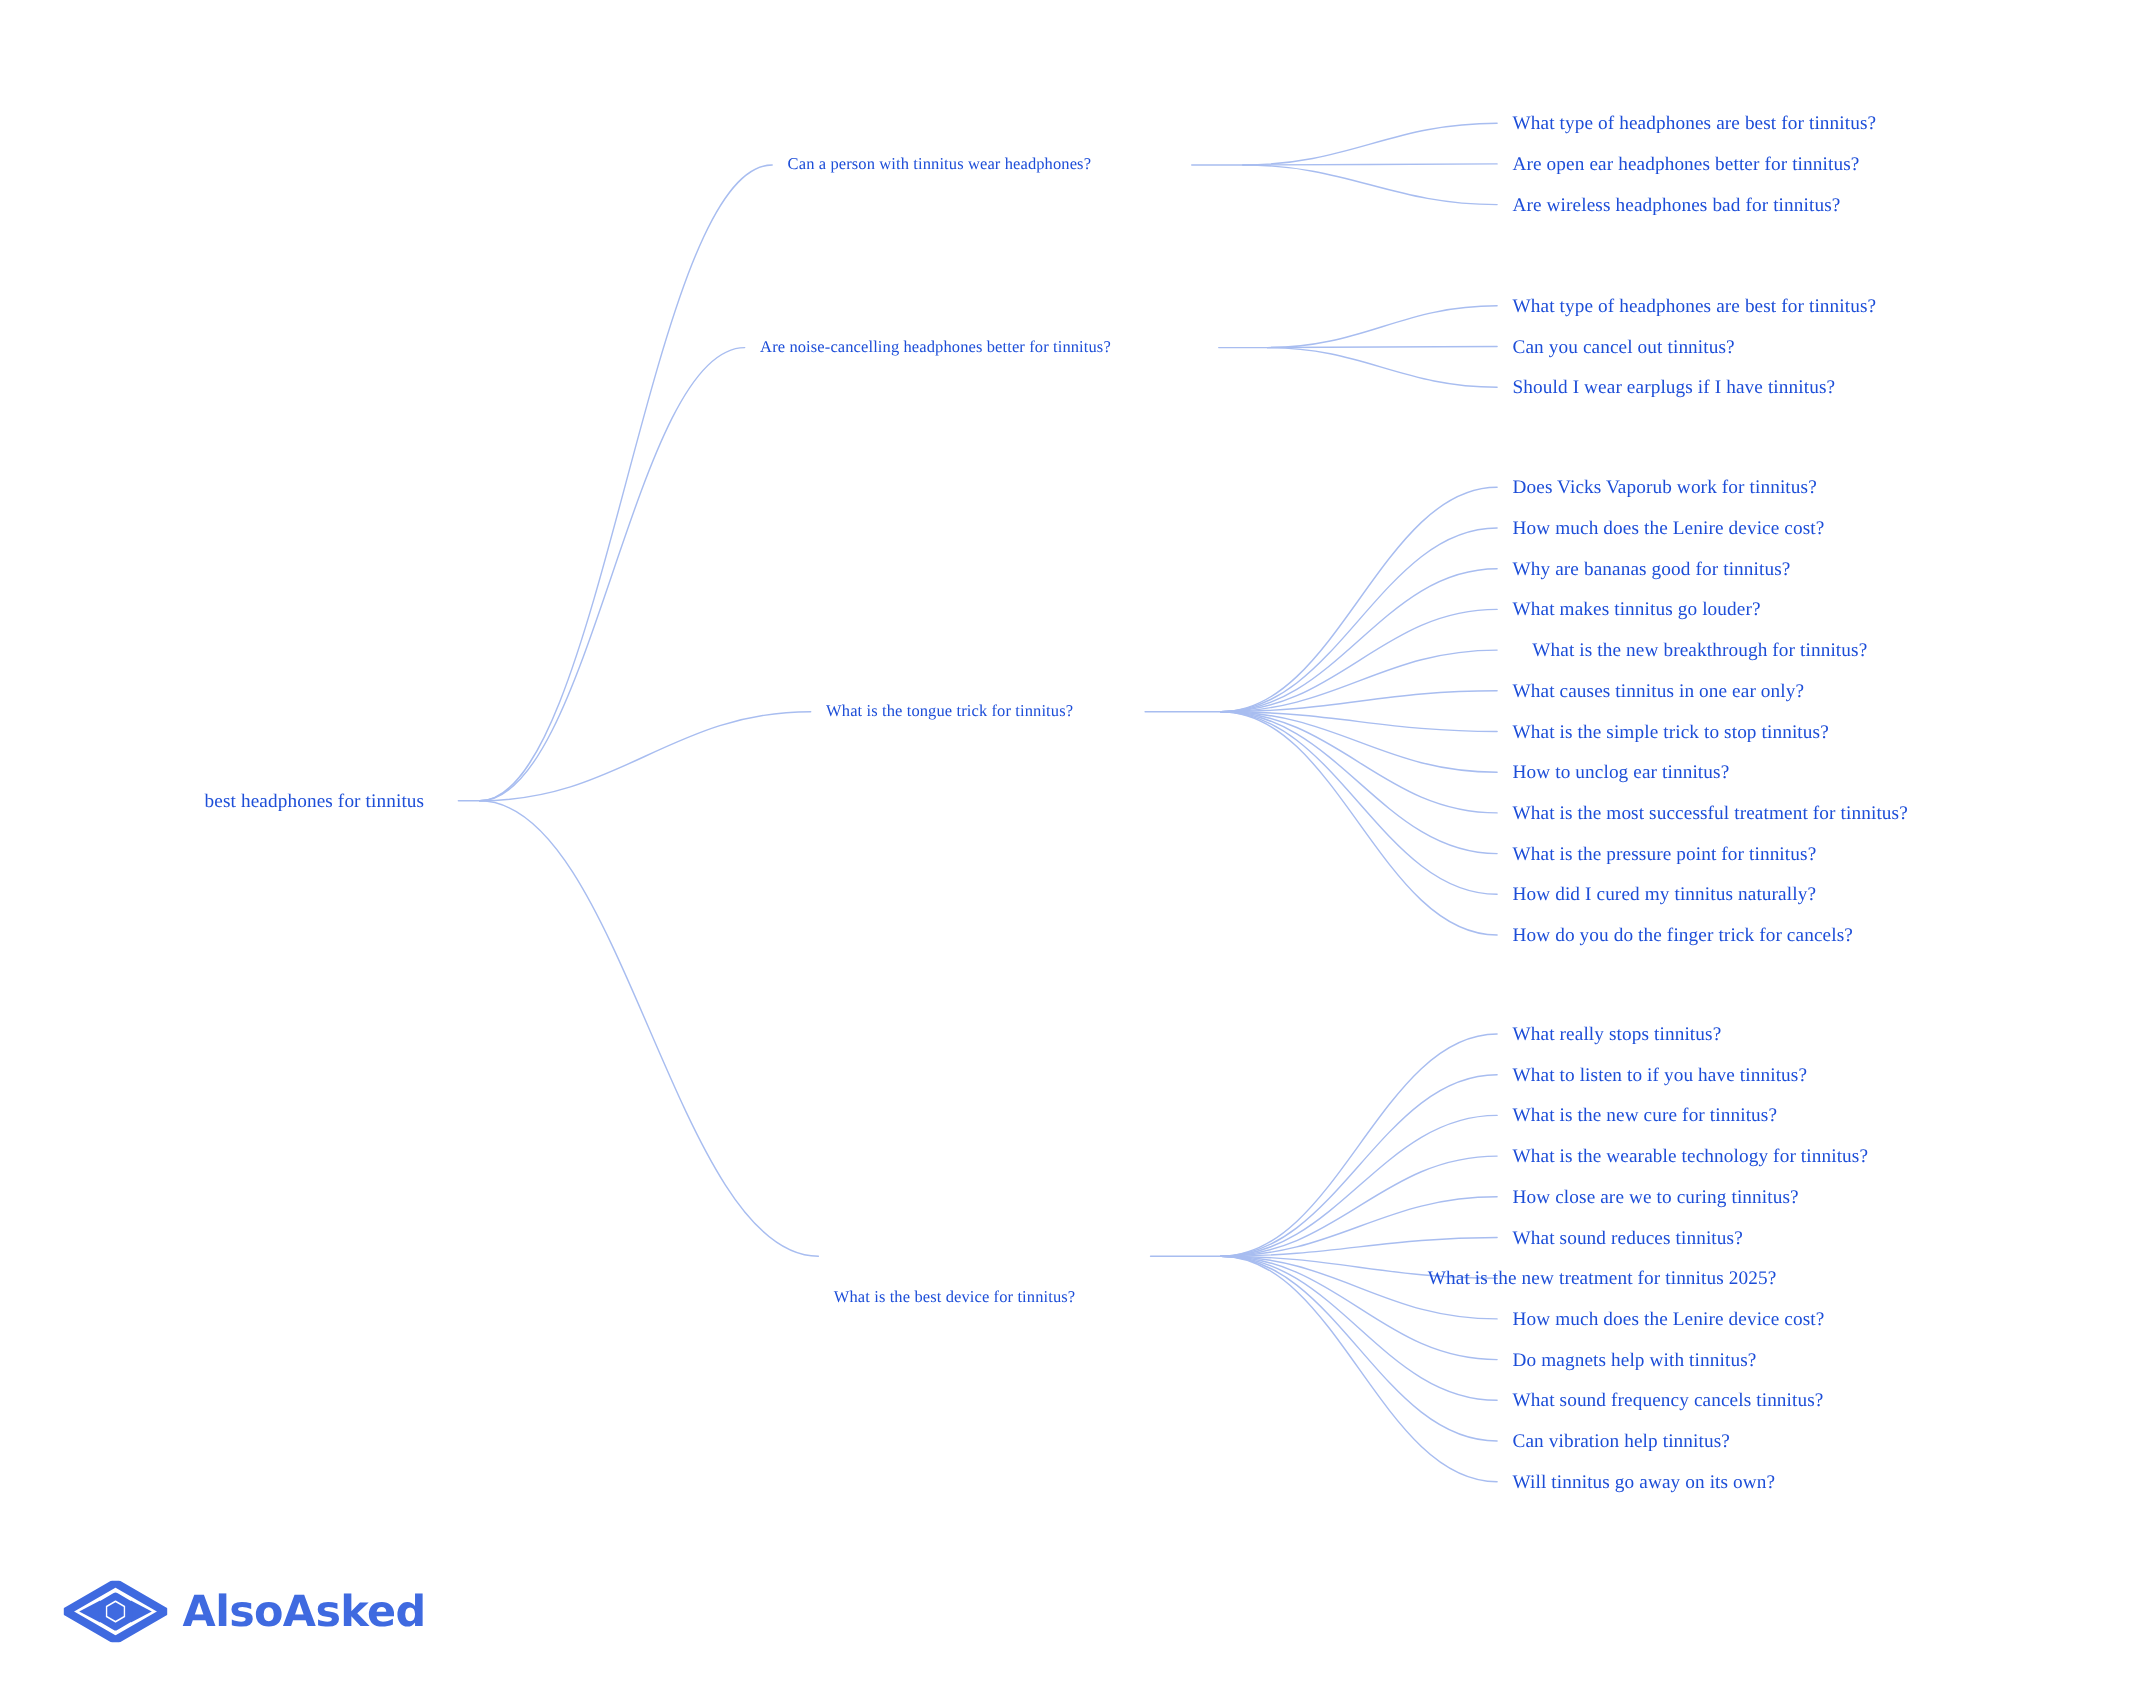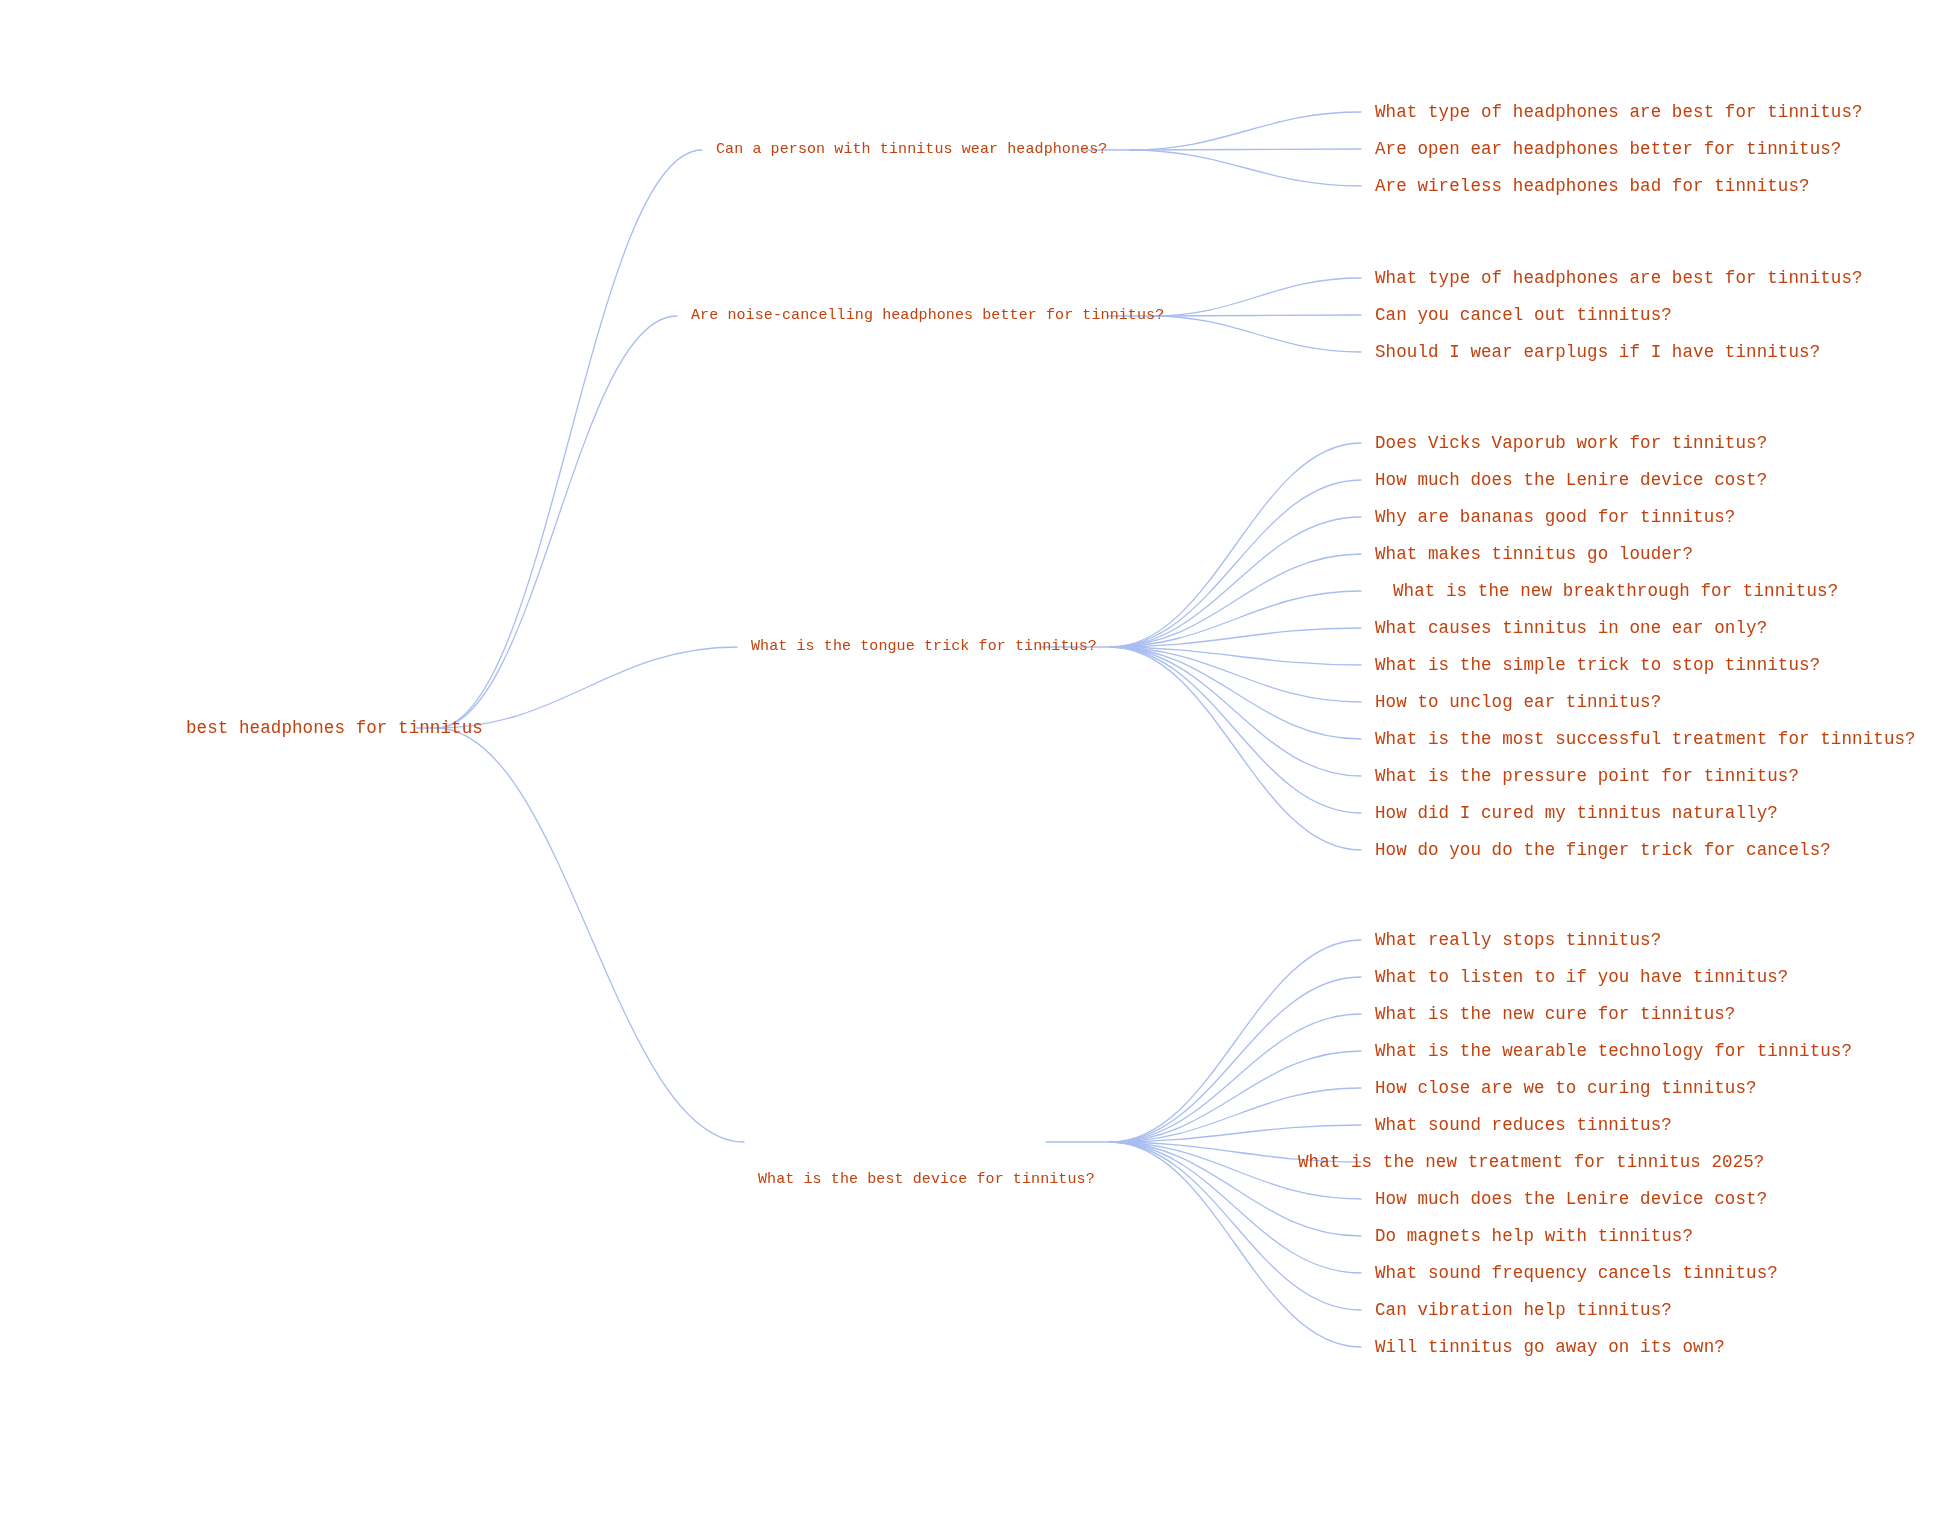--- a/index.html
+++ b/index.html
@@ -27,24 +27,24 @@
     position: absolute;
     left: 0;
     top: 0;
     width: 1953px;
     height: 1536px;
     pointer-events: none;
   }
 
   .node-label {
     position: absolute;
-    font-family: Liberation Mono, monospace;
+    font-family: Liberation Serif, serif;
     font-size: 17.5px;
     line-height: 1.2;
-    color: #c2410c;
+    color: #1d4ed8;
     white-space: nowrap;
     letter-spacing: 0.1px;
     transform: translateY(-50%);
     cursor: pointer;
   }
   .node-label.root   { font-size: 17.5px; }
   .node-label.branch { font-size: 15px; }
   .node-label.leaf   { font-size: 17.5px; }
 
   
@@ -147,14 +147,24 @@
       <div class="node-label leaf" style="left: 1375px; top: 1088px;">How close are we to curing tinnitus?</div>
       <div class="node-label leaf" style="left: 1375px; top: 1125px;">What sound reduces tinnitus?</div>
       <div class="node-label leaf" style="left: 1298px; top: 1162px;">What is the new treatment for tinnitus 2025?</div>
       <div class="node-label leaf" style="left: 1375px; top: 1199px;">How much does the Lenire device cost?</div>
       <div class="node-label leaf" style="left: 1375px; top: 1236px;">Do magnets help with tinnitus?</div>
       <div class="node-label leaf" style="left: 1375px; top: 1273px;">What sound frequency cancels tinnitus?</div>
       <div class="node-label leaf" style="left: 1375px; top: 1310px;">Can vibration help tinnitus?</div>
       <div class="node-label leaf" style="left: 1375px; top: 1347px;">Will tinnitus go away on its own?</div>
     </div>
 
+  <div id="brand-logo">
+    <svg class="logo-mark" width="94" height="56" viewBox="0 0 94 56" xmlns="http://www.w3.org/2000/svg">
+      <path d="M47 2 L92 28 L47 54 L2 28 Z" fill="none" stroke="#3f6ae0" stroke-width="7.5" stroke-linejoin="round"></path>
+      <path d="M33 18 L14 28 L33 38 Z" fill="#3f6ae0"></path>
+      <path d="M61 18 L80 28 L61 38 Z" fill="#3f6ae0"></path>
+      <path d="M47 14 L59 21 L59 35 L47 42 L35 35 L35 21 Z" fill="none" stroke="#3f6ae0" stroke-width="6.5" stroke-linejoin="round"></path>
+      <path d="M47 19.5 L54.5 23.8 L54.5 32.2 L47 36.5 L39.5 32.2 L39.5 23.8 Z" fill="#3f6ae0"></path>
+    </svg>
+    <span class="logo-word">AlsoAsked</span>
+  </div>
 
 </div>
 
 </body></html>

